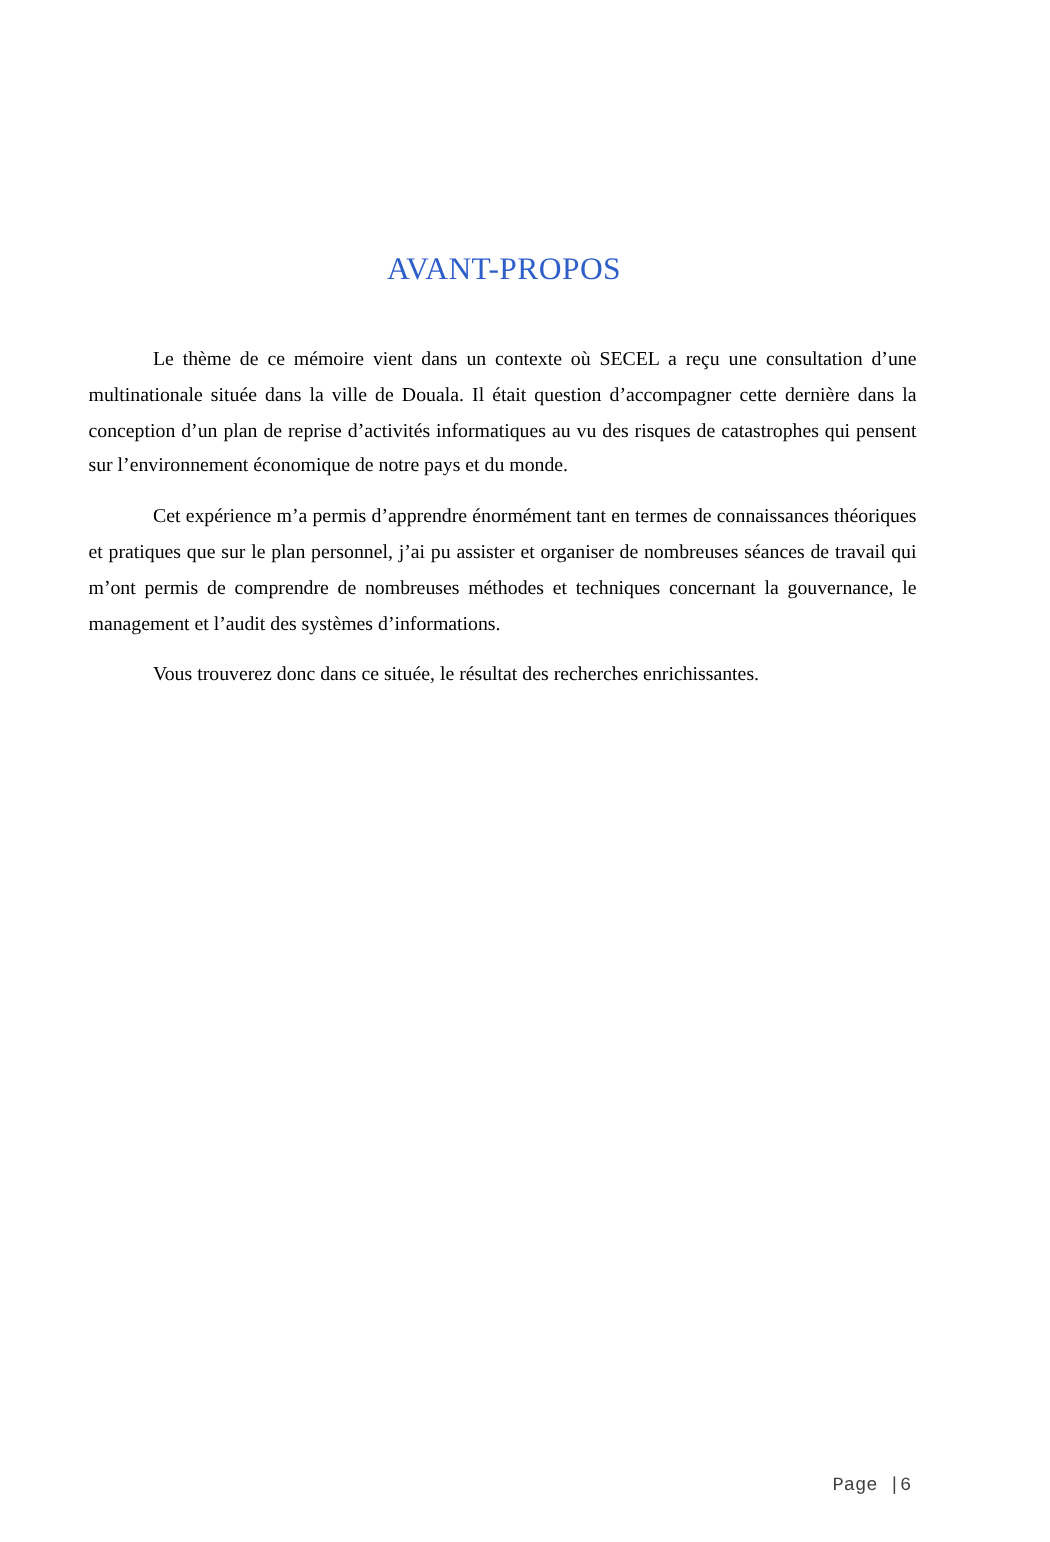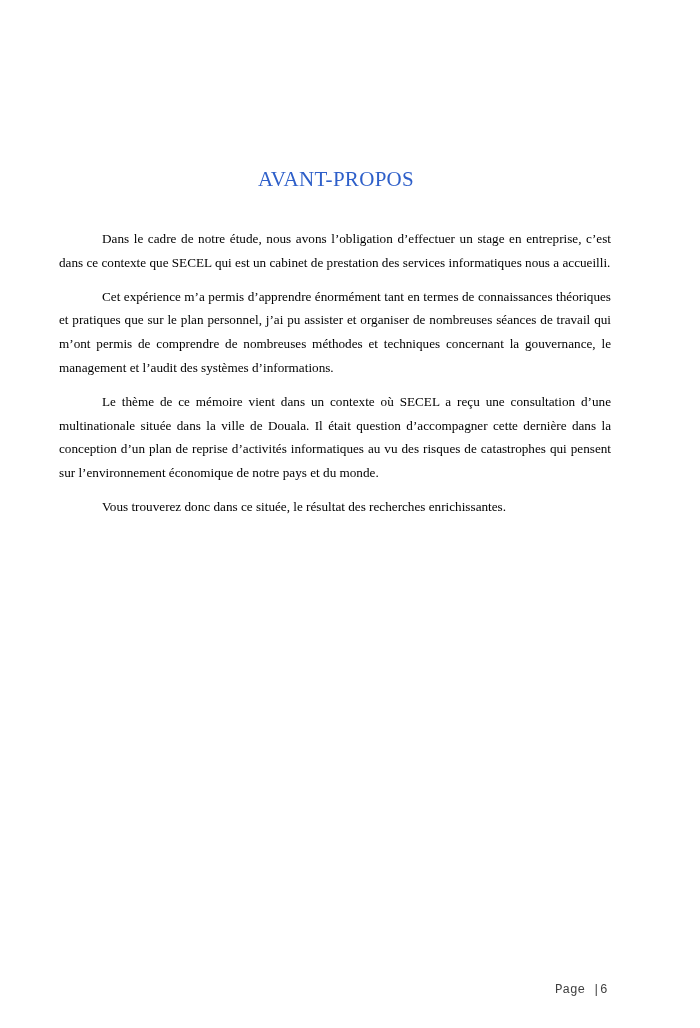--- a/index.html
+++ b/index.html
@@ -59,20 +59,19 @@
       color: #404040;
     }
   </style>
 </head>
 <body>
 
 <div class="page">
   <h1 class="title">AVANT-PROPOS</h1>
 
   <div class="body-text">
-    <p class="para">Dans le cadre de notre étude, nous avons l’obligation d’effectuer un stage en entreprise, c’est dans ce contexte que SECEL qui est un cabinet de prestation des services informatiques nous a accueilli.</p>
+    <p class="para">Le thème de ce mémoire vient dans un contexte où SECEL a reçu une consultation d’une multinationale située dans la ville de Douala. Il était question  d’accompagner cette dernière dans la conception d’un plan de reprise d’activités informatiques au vu des risques de catastrophes qui pensent sur l’environnement économique de notre pays et du monde.</p>
     <p class="para">Cet expérience m’a permis d’apprendre énormément tant en termes de connaissances théoriques et pratiques que sur le plan personnel, j’ai pu assister et organiser de nombreuses séances de travail qui m’ont permis de comprendre de nombreuses méthodes et techniques concernant la gouvernance, le management et l’audit des systèmes d’informations.</p>
-    <p class="para">Le thème de ce mémoire vient dans un contexte où SECEL a reçu une consultation d’une multinationale située dans la ville de Douala. Il était question  d’accompagner cette dernière dans la conception d’un plan de reprise d’activités informatiques au vu des risques de catastrophes qui pensent sur l’environnement économique de notre pays et du monde.</p>
     <p class="para">Vous trouverez donc dans ce située, le résultat des recherches enrichissantes.</p>
   </div>
 
   <div class="footer">Page |6</div>
 </div>
 
 </body></html>

